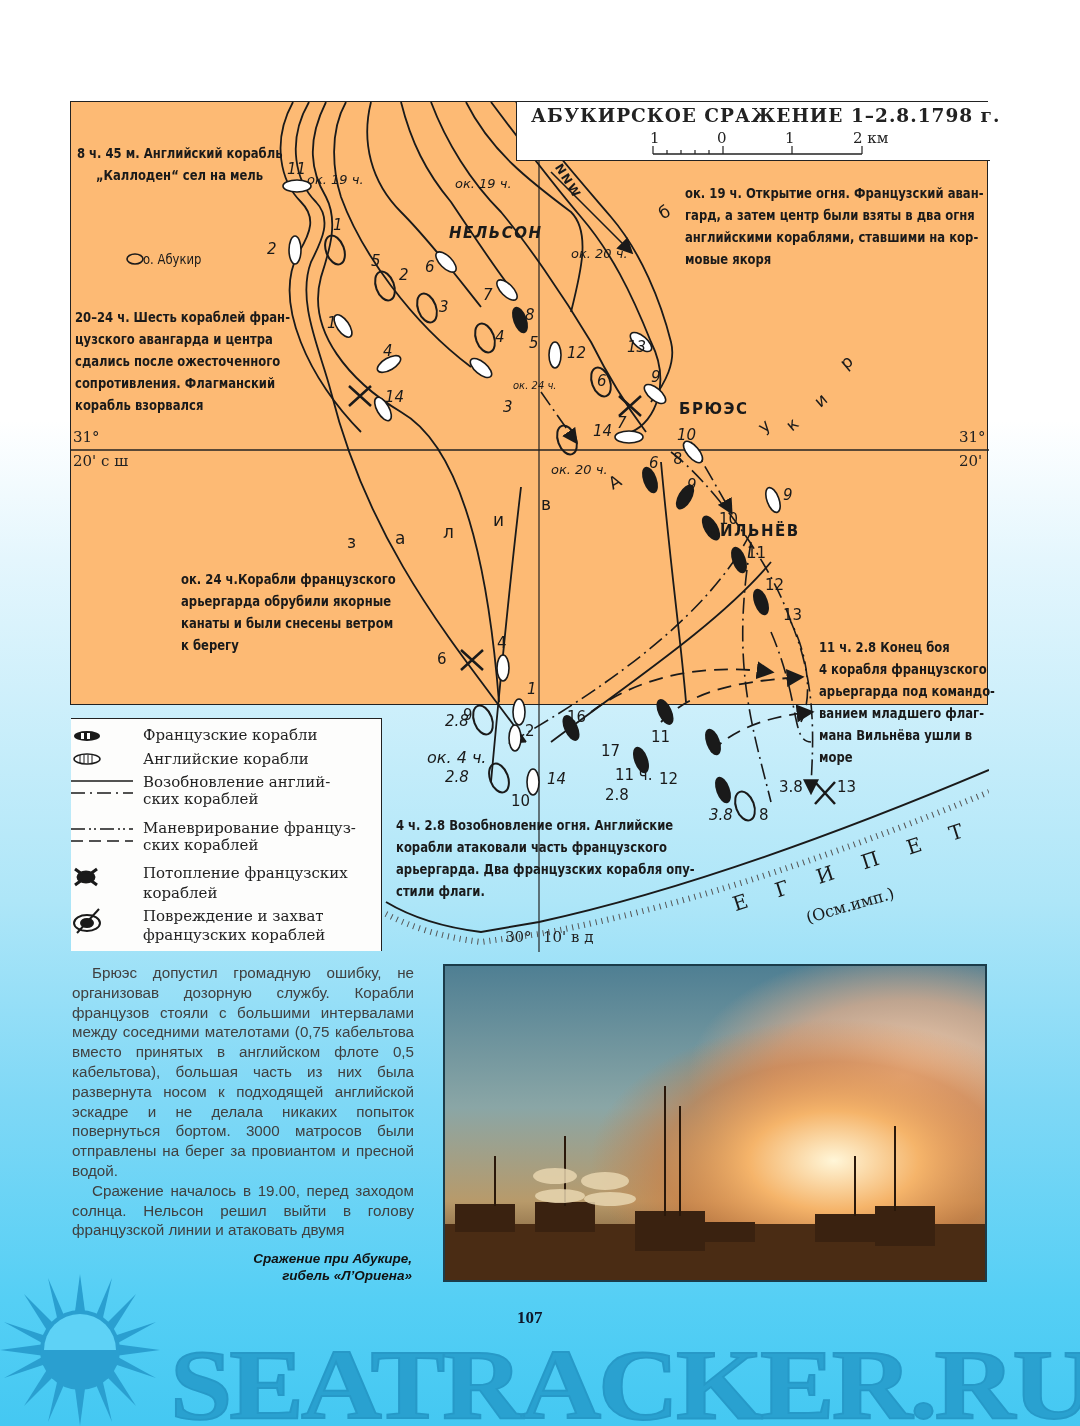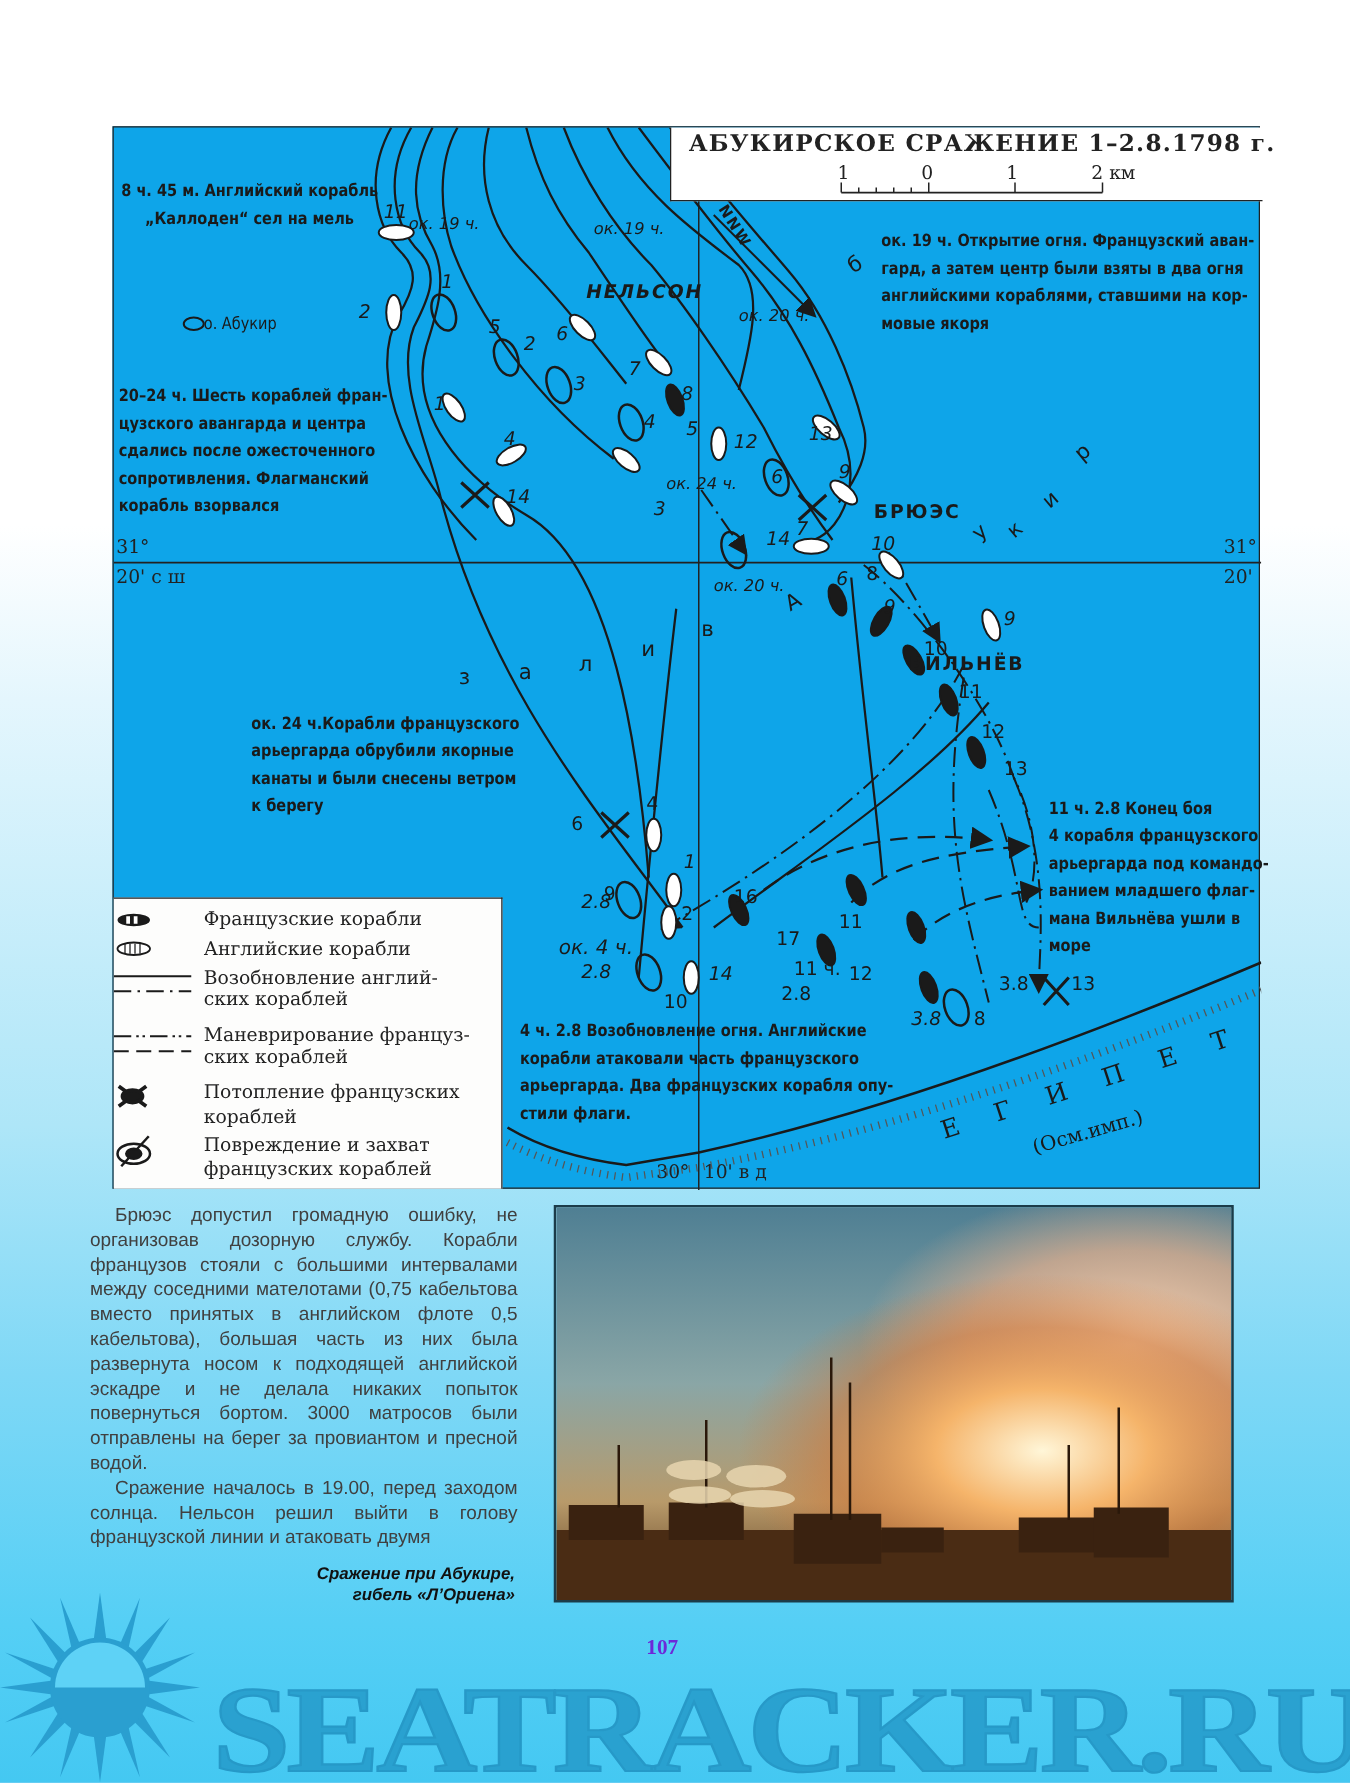--- a/index.html
+++ b/index.html
@@ -2,22 +2,22 @@
 <html><head>
 <meta charset="utf-8">
 <style>
   html, body { margin:0; padding:0; }
   body {
     width:1080px; height:1426px; position:relative; overflow:hidden;
     background: linear-gradient(to bottom, #ffffff 0px, #ffffff 420px, #e4f6fd 560px, #aee6f8 900px, #7fd8f6 1100px, #55cff5 1300px, #44c8f2 1426px);
     font-family: "Liberation Sans", sans-serif;
   }
   #map {
-    position:absolute; left:70px; top:101px; width:918px; height:850px;
-    background:#0ea5e9; border:1.5px solid #222; box-sizing:border-box;margin-left:20px;
+    position:absolute; left:70px; top:101px; width:918px; height:604px;
+    background:#fdba74; border:1.5px solid #222; box-sizing:border-box;
   }
   #map svg { position:absolute; left:0; top:0; }
   .maptxt { position:absolute; font-family:"DejaVu Sans", sans-serif; font-weight:bold; color:#1a1a1a; font-size:13.5px; line-height:22px; transform:scaleX(0.86); transform-origin:left top; white-space:nowrap; }
   .title-box { position:absolute; left:445px; top:0; width:473px; height:58px; border-left:1.5px solid #222; border-bottom:1.5px solid #222; background:#fff; }
   .title { position:absolute; left:14px; top:3px; font-family:"DejaVu Serif", serif; font-weight:bold; font-size:18.5px; letter-spacing:1px; color:#222; white-space:nowrap; }
   .scale-labels span { position:absolute; top:27px; font-family:"DejaVu Serif", serif; font-size:15px; color:#222; }
   .legend-box { position:absolute; left:0; top:616px; width:310px; height:232px; border-top:1.5px solid #222; border-right:1.5px solid #222; background:#fdfdfc; }
   .legend-item { position:absolute; left:72px; font-family:"DejaVu Serif", serif; font-size:15px; color:#222; line-height:17px; white-space:nowrap; }
   .legend-sym { position:absolute; left:2px; }
   .coord { position:absolute; font-family:"DejaVu Serif", serif; font-size:15px; color:#222; white-space:nowrap; }
@@ -34,21 +34,21 @@
   }
   #body-text p { margin:0; text-indent:20px; }
   #caption {
     position:absolute; right:668px; top:1250px; text-align:right;
     font-family:"Liberation Sans", sans-serif; font-weight:bold; font-style:italic; font-size:13.5px; line-height:17px; color:#111;
   }
   #painting {
     position:absolute; left:443px; top:964px; width:544px; height:318px;
     border:2px solid #1b3c4a; box-sizing:border-box; overflow:hidden;
   }
-  #page-number { position:absolute; left:517px; top:1308px; font-family:"Liberation Serif", serif; font-weight:bold; font-size:17px; color:#6d28d9; }
+  #page-number { position:absolute; left:517px; top:1308px; font-family:"Liberation Serif", serif; font-weight:bold; font-size:17px; color:#0f172a; }
   #watermark {
     position:absolute; left:170px; top:1335px; font-family:"Liberation Serif", serif; font-weight:bold;
     font-size:112px; letter-spacing:-3px; color:#2399c9; opacity:0.82; line-height:1; white-space:nowrap;
     transform:scaleY(0.88); transform-origin:left top;
     -webkit-text-stroke:2px #1f8fbf;
   }
   #sun { position:absolute; left:0; top:1274px; }
 </style>
 </head>
 <body>
@@ -217,21 +217,21 @@
   <div class="maptxt" style="left:325px;top:712px">
     <div>4 ч. 2.8  Возобновление огня. Английские</div>
     <div>корабли атаковали часть французского</div>
     <div>арьергарда. Два французских корабля опу-</div>
     <div>стили флаги.</div>
   </div>
 
   <div class="shipnum" style="left:236px;top:70px;font-size:13px">ок. 19 ч.</div>
   <div class="shipnum" style="left:384px;top:74px;font-size:13px">ок. 19 ч.</div>
   <div class="shipnum" style="left:500px;top:144px;font-size:13px">ок. 20 ч.</div>
-  <div class="shipnum" style="left:442px;top:278px;font-size:13px">ок. 24 ч.</div>
+  <div class="shipnum" style="left:442px;top:278px;font-size:10px">ок. 24 ч.</div>
   <div class="shipnum" style="left:480px;top:360px;font-size:13px">ок. 20 ч.</div>
   <div class="shipnum" style="left:356px;top:646px;font-size:16px">ок. 4 ч.</div>
   <div class="shipnum" style="left:544px;top:664px;font-style:normal">11 ч.</div>
   <div class="shipnum" style="left:534px;top:684px;font-style:normal">2.8</div>
   <div class="shipnum" style="left:374px;top:610px">2.8</div>
   <div class="shipnum" style="left:374px;top:666px">2.8</div>
   <div class="shipnum" style="left:638px;top:704px">3.8</div>
   <div class="shipnum" style="left:708px;top:676px;font-style:normal">3.8</div>
 
   <div class="namelbl" style="left:378px;top:122px;font-style:italic">НЕЛЬСОН</div>

